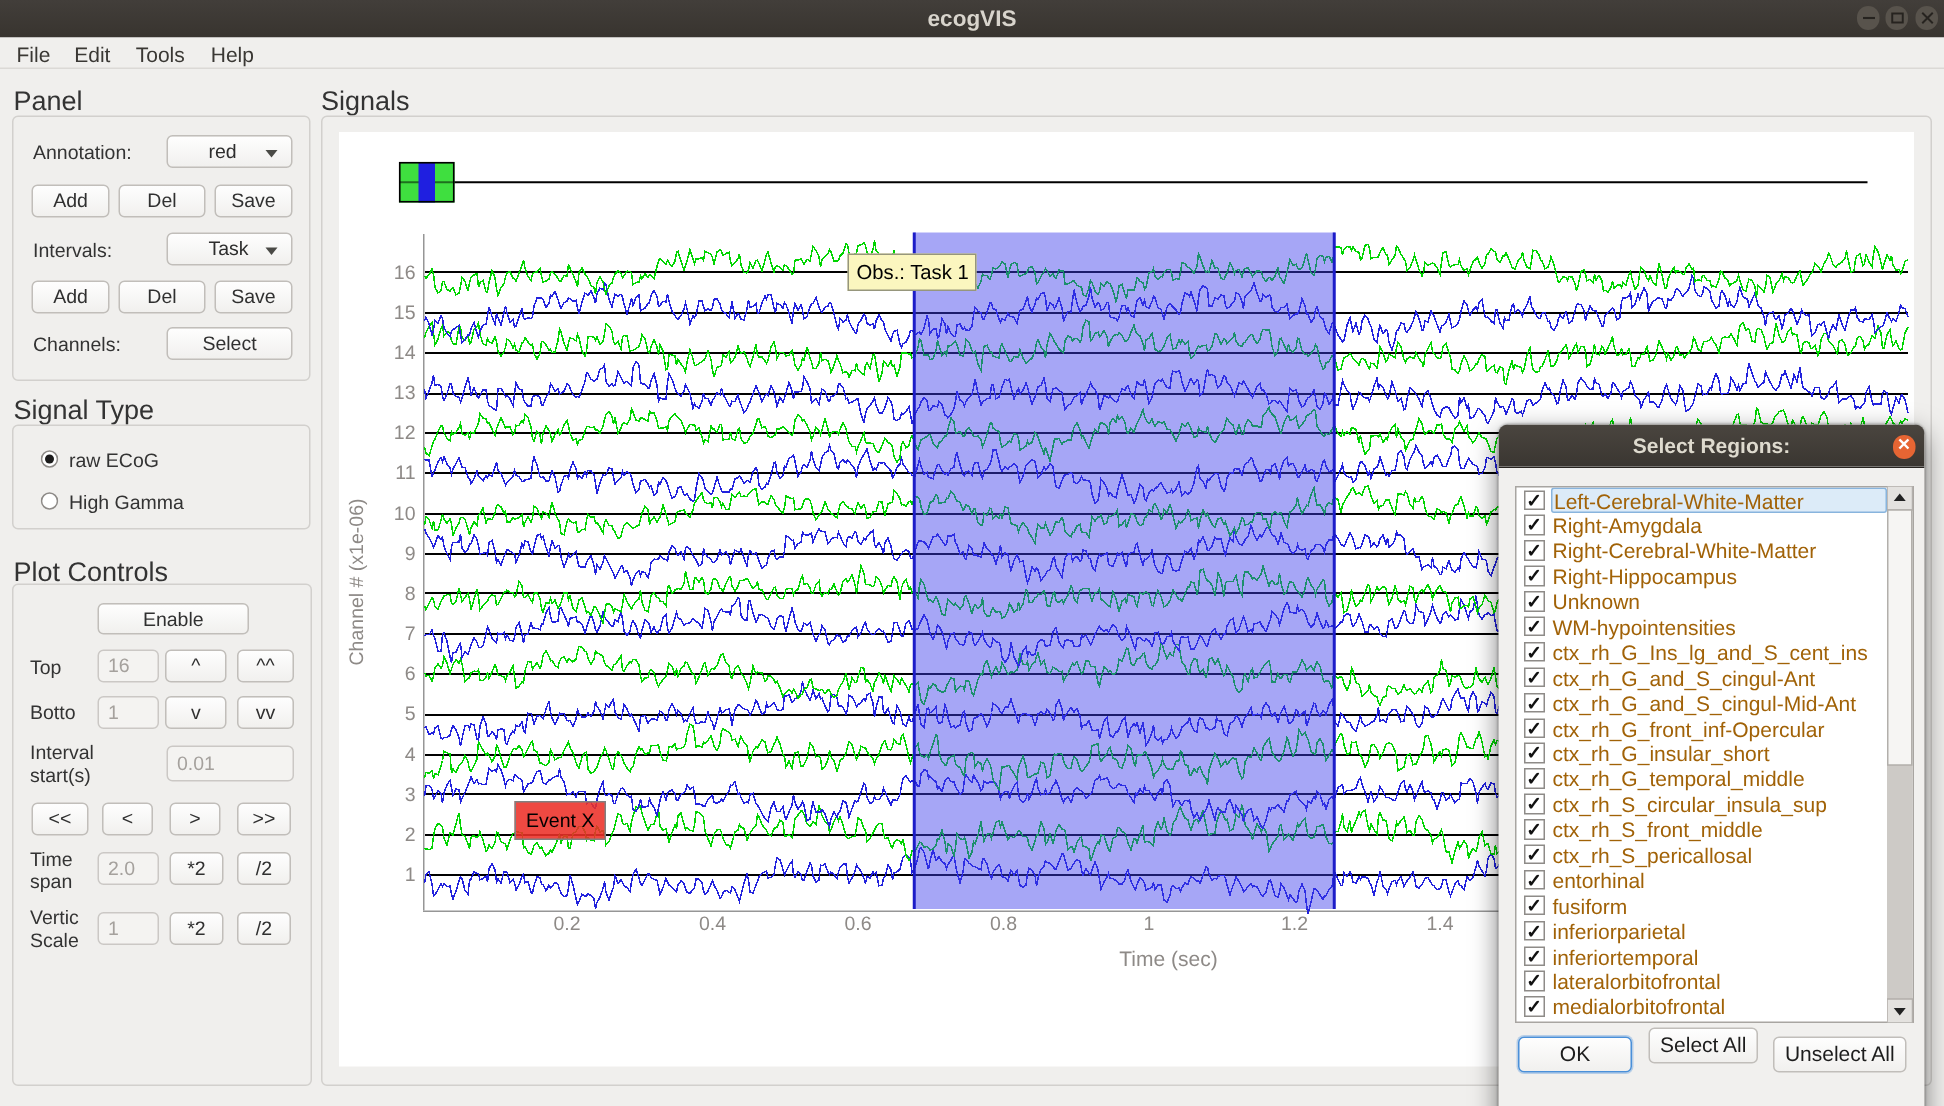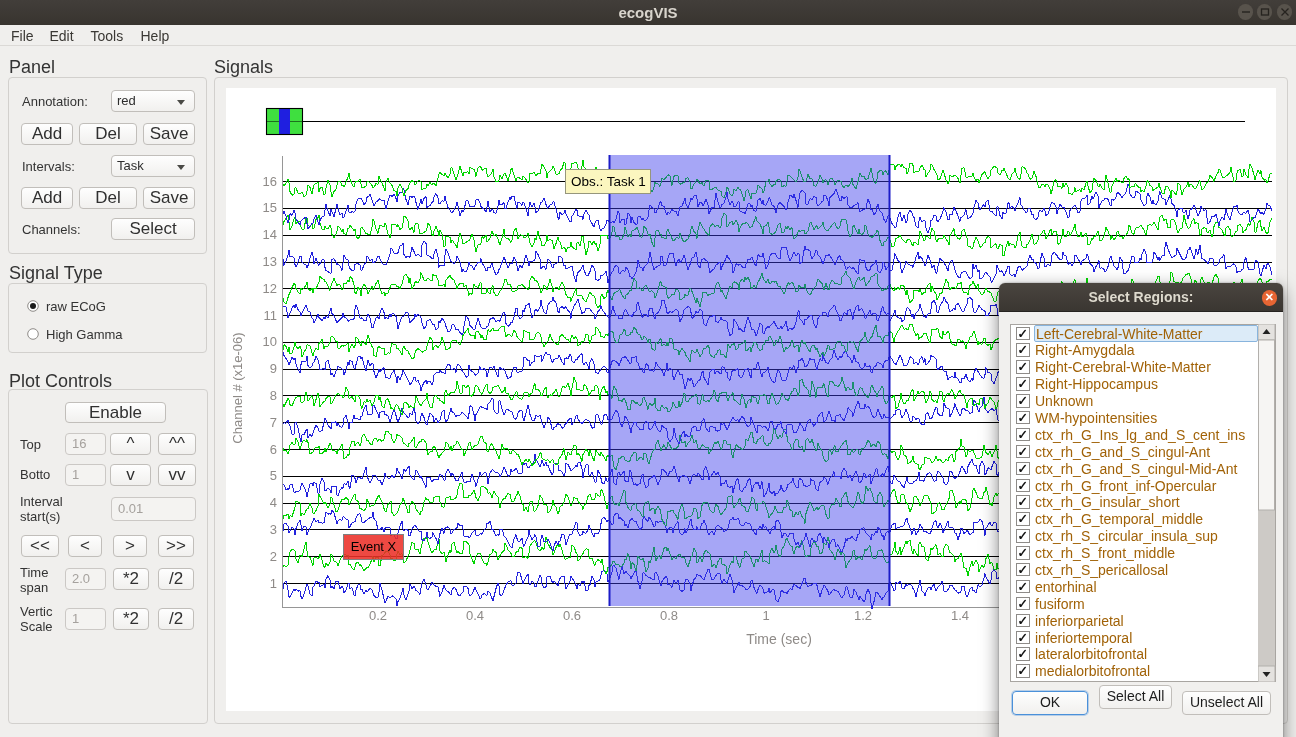--- a/index.html
+++ b/index.html
@@ -9,27 +9,27 @@
 #title { width:100%; text-align:center; color:#d8d4cc; font-weight:bold;
   font-size:15px; top:3.5px; }
 .wbtn { width:15.5px; height:15.5px; border-radius:50%; background:#58534c; top:4px; }
 .wbtn svg { position:absolute; left:0; top:0; }
 #menubar { left:0; top:24.5px; width:1296px; height:21.5px; background:#f0efed;
   border-bottom:1px solid #dbd9d6; }
 .menu { top:3.5px; font-size:14px; color:#3a3834; }
 .glabel { font-size:18px; color:#333; }
 .gbox { border:1px solid #d2d0cd; border-radius:4px; }
 .btn { border:1px solid #c1beba; border-radius:4px;
-  background:linear-gradient(#fefefe,#f1f0ee); font-size:17px; color:#303030;
+  background:linear-gradient(#fefefe,#f1f0ee); font-size:13px; color:#303030;
   text-align:center; }
 .spin { border:1px solid #cbc8c5; border-radius:4px; background:#f4f3f1;
   font-size:13px; color:#a5a19d; padding-left:6px; }
 .combo { border:1px solid #c1beba; border-radius:4px;
   background:linear-gradient(#fefefe,#f1f0ee); font-size:13px; color:#2d2d2d;
-  padding-left:5px; }
+  padding-left:27px; }
 .combo:after { content:""; position:absolute; right:9px; top:9px; width:0; height:0;
   border-left:4.5px solid transparent; border-right:4.5px solid transparent;
   border-top:5px solid #4a4a46; }
 .lab { font-size:13px; color:#333; }
 #dlg { left:999px; top:283px; width:284px; height:559px;
   background:#f1f0ee; border-radius:7px 7px 4px 4px;
   box-shadow:0 6px 18px rgba(0,0,0,0.5), 0 0 2px rgba(0,0,0,0.4); }
 #dlgtitle { left:0; top:0; width:100%; height:29px;
   background:linear-gradient(#4a453f,#3a3631); border-radius:6px 6px 0 0;
   border-bottom:1px solid #262320; }

